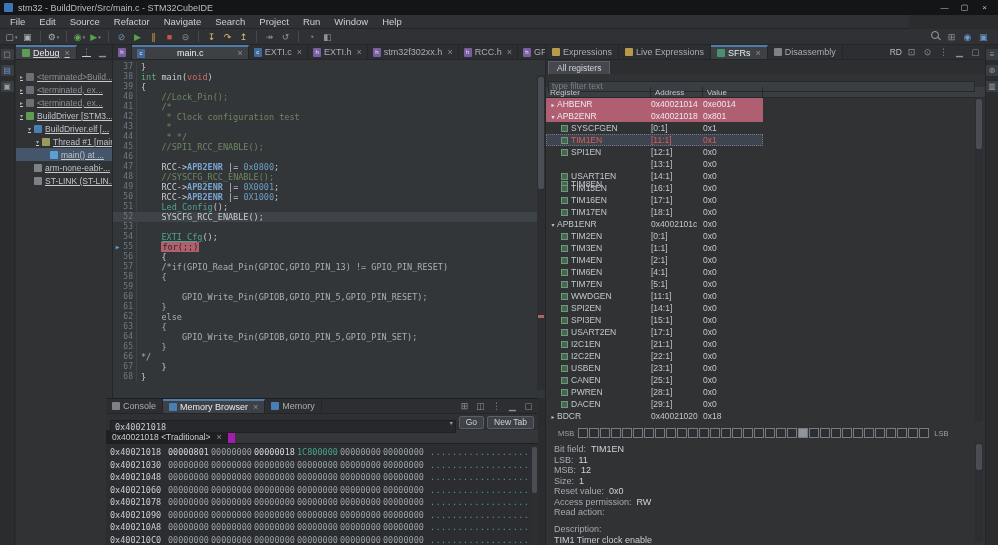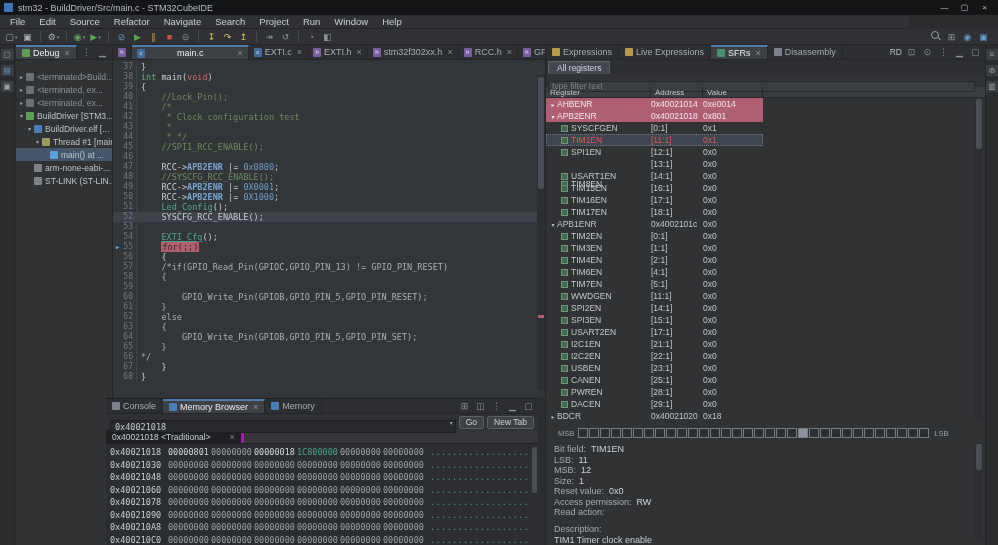--- a/index.html
+++ b/index.html
@@ -43,21 +43,21 @@
   .vtab{display:flex;align-items:center;gap:3px;padding:0 6px;font-size:9px;color:#a7adb3;
     border-right:1px solid #232527;white-space:nowrap;}
   .vtab.active{background:#3d4146;color:#e9ebed;border-top:2px solid var(--accent_blue,#4e7cad);}
   .vticon{width:8px;height:8px;border-radius:1px;flex:none;background:#7d8288;}
   .x{font-size:9px;color:#8b9096;margin-left:2px;}
   .corner{margin-left:auto;display:flex;align-items:center;gap:3px;padding-right:3px;}
   .cornerlabel{font-size:8.5px;color:#b8bdc2;text-align:center;}
 
   
   #debugpanel{position:absolute;left:16px;top:45px;width:97px;height:500px;background:#303234;
-    border-right:1px solid #232527;}
+    border-right:1px solid #232527;text-decoration:underline;}
   #debugtree{padding-top:10px;overflow:hidden;}
   .trow{height:13px;display:flex;align-items:center;font-size:8.5px;color:#bfc4c9;
     white-space:nowrap;overflow:hidden;}
   .trow.sel{background:#45566b;}
   .trow.dim .tlabel{color:#8d9298;}
   .arr{font-size:6px;color:#9aa0a6;width:7px;flex:none;text-align:center;}
   .ticon{width:8px;height:8px;border-radius:1px;margin:0 3px 0 1px;flex:none;}
   .i-terminated{background:#6b7076;}
   .i-bug{background:#5e9e54;}
   .i-elf{background:#4a7fb5;}
@@ -103,22 +103,22 @@
     border-top:1px solid #1d1f21;}
   #bottomtabs{display:flex;}
   .addrrow{height:16px;display:flex;align-items:center;gap:3px;padding:0 4px;background:#2e3033;}
   .combo{position:relative;flex:1;height:13px;}
   .combo input{width:100%;height:13px;background:#26282b;border:1px solid #1d1f21;color:#c8ccd0;
     font-size:8.5px;font-family:"DejaVu Sans Mono",monospace;padding:0 12px 0 4px;outline:none;}
   .combocaret{position:absolute;right:3px;top:3px;font-size:6px;color:#9aa0a6;}
   .btn{height:13px;padding:0 6px;background:#3e4247;border:1px solid #5a5f66;border-radius:2px;
     font-size:8.5px;color:#ced2d6;display:flex;align-items:center;white-space:nowrap;}
   .memtabrow{height:14px;background:#343639;border-bottom:1px solid #1d1f21;display:flex;}
-  .memtab{display:flex;align-items:center;gap:17px;padding:0 6px;background:#1f2022;
-    border-right:3px solid #a21caf;font-size:8.5px;color:#c9ced3;}
+  .memtab{display:flex;align-items:center;gap:4px;padding:0 6px;background:#1f2022;
+    border-right:7px solid #a21caf;font-size:8.5px;color:#c9ced3;}
   #memrows{padding:2px 0 0 4px;background:#2b2d30;height:101px;overflow:hidden;}
   .mrow{height:12.5px;display:flex;align-items:center;font-family:"DejaVu Sans Mono",monospace;
     font-size:8.5px;white-space:pre;}
   .maddr{width:52px;flex:none;color:#c9ced3;margin-right:6px;}
   .mval{width:43px;flex:none;color:#9ba2a9;}
   .mval.mem{color:#d3d8dc;}
   .mval.mhl{color:var(--memory_ascii_green,#4aa38a);}
   .mascii{color:var(--memory_ascii_green,#4aa38a);margin-left:4px;letter-spacing:0.4px;}
   .memscroll{position:absolute;right:0;top:46px;width:7px;height:101px;background:#2c2e31;}
   .memscroll .thumb{position:absolute;left:1px;top:2px;width:5px;height:46px;background:#4a4e54;border-radius:2px;}

